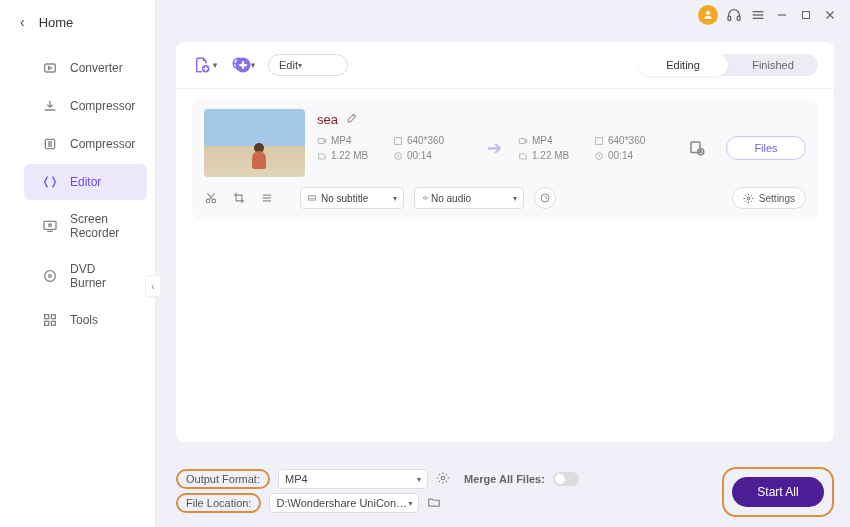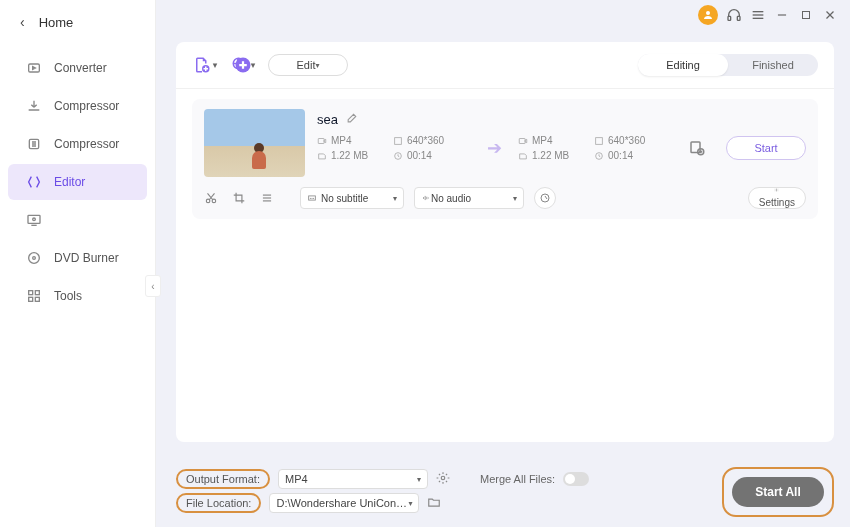--- a/index.html
+++ b/index.html
@@ -5,71 +5,71 @@
 * { box-sizing: border-box; margin: 0; padding: 0; font-family: -apple-system, Segoe UI, Arial, sans-serif; }
 body { width: 850px; height: 527px; background: #f0f1f8; overflow: hidden; position: relative; }
 
 .titlebar { position: absolute; top: 0; right: 0; height: 30px; display: flex; align-items: center; gap: 8px; padding-right: 12px; }
 .titlebar .avatar { width: 20px; height: 20px; border-radius: 50%; background: #f5a623; display: flex; align-items: center; justify-content: center; color: #fff; font-size: 11px; }
 .titlebar .ticon { width: 16px; height: 16px; color: #666; cursor: pointer; display: flex; align-items: center; justify-content: center; }
 
 .sidebar { position: absolute; left: 0; top: 0; width: 156px; height: 527px; background: #fff; border-right: 1px solid #eee; }
 .side-home { display: flex; align-items: center; gap: 14px; padding: 14px 20px; font-size: 13px; color: #333; cursor: pointer; }
 .side-home .chev { font-size: 14px; color: #444; }
-.side-list { margin-top: 6px; }
+.side-list { margin-top: 6px; padding-left: 16px; }
 .side-item { display: flex; align-items: center; gap: 12px; padding: 10px 18px; font-size: 12px; color: #555; cursor: pointer; border-radius: 6px; margin: 2px 8px; }
 .side-item.active { background: #ede7fb; color: #6b4ce6; }
 .side-item .sicon { width: 16px; height: 16px; display: flex; align-items: center; justify-content: center; color: #888; }
 .side-item.active .sicon { color: #6b4ce6; }
 .collapse-tab { position: absolute; left: 145px; top: 275px; width: 16px; height: 22px; background: #fff; border: 1px solid #eee; border-radius: 3px; display: flex; align-items: center; justify-content: center; font-size: 10px; color: #888; cursor: pointer; }
 
 .main { position: absolute; left: 176px; top: 42px; width: 658px; height: 400px; background: #fff; border-radius: 8px; }
 .topbar { display: flex; align-items: center; gap: 12px; padding: 12px 16px; border-bottom: 1px solid #f0f0f0; }
 .addbtn { width: 26px; height: 22px; position: relative; display: flex; align-items: center; justify-content: center; cursor: pointer; }
 .addbtn svg { width: 18px; height: 18px; }
 .addbtn .dd { font-size: 9px; color: #666; margin-left: 2px; }
-.edit-select { width: 80px; height: 22px; border: 1px solid #ddd; border-radius: 11px; background: #fff; font-size: 11px; padding: 0 10px; display: flex; align-items: center; justify-content: center; cursor: pointer; color: #444; }
+.edit-select { width: 80px; height: 22px; border: 1px solid #ddd; border-radius: 11px; background: #fff; font-size: 11px; padding: 0 10px; display: flex; align-items: center; justify-content: flex-start; cursor: pointer; color: #444; }
 .seg { margin-left: auto; width: 180px; height: 22px; background: #ecedf4; border-radius: 11px; display: flex; }
 .seg .segbtn { flex: 1; display: flex; align-items: center; justify-content: center; font-size: 11px; color: #666; border-radius: 11px; cursor: pointer; }
 .seg .segbtn.active { background: #fff; color: #333; box-shadow: 0 1px 2px rgba(0,0,0,0.08); }
 
 .filecard { margin: 10px 16px 20px; background: #f9f9fb; border-radius: 8px; padding: 10px 12px; }
 .filerow { display: flex; align-items: flex-start; gap: 12px; }
 .thumb { width: 108px; height: 68px; border-radius: 4px; overflow: hidden; background: linear-gradient(to bottom, #a5c8e8 0%, #a5c8e8 55%, #d9c9a8 55%, #e0d4b8 100%); position: relative; }
 .thumb::after { content: ""; position: absolute; left: 48px; bottom: 8px; width: 14px; height: 18px; background: #c96b4a; border-radius: 7px 7px 2px 2px; }
 .thumb::before { content: ""; position: absolute; left: 50px; bottom: 24px; width: 10px; height: 10px; background: #5a3a28; border-radius: 50%; }
 .filemeta { flex: 1; }
-.filename { display: flex; align-items: center; gap: 8px; font-size: 13px; color: #0f172a; margin-bottom: 8px; margin-top: 2px; }
+.filename { display: flex; align-items: center; gap: 8px; font-size: 13px; color: #7f1d1d; margin-bottom: 8px; margin-top: 2px; }
 .filename .editname { color: #999; cursor: pointer; }
 .metarow { display: flex; align-items: center; gap: 6px; }
 .metagrid { display: grid; grid-template-columns: 72px 78px; gap: 4px 4px; font-size: 10px; color: #888; }
 .metacell { display: flex; align-items: center; gap: 4px; }
 .metacell .mi { width: 10px; height: 10px; }
 .arrow { color: #c8b8f0; font-size: 18px; margin: 0 10px; }
 .cfgicon { width: 18px; height: 18px; color: #888; cursor: pointer; margin-left: 10px; }
 .savebtn { width: 80px; height: 24px; border: 1px solid #d0c4f0; border-radius: 12px; background: #fff; color: #7a5de0; font-size: 11px; display: flex; align-items: center; justify-content: center; cursor: pointer; margin-left: 14px; }
 
 .toolrow { display: flex; align-items: center; gap: 10px; margin-top: 10px; }
 .toolicons { display: flex; gap: 14px; color: #888; }
 .toolicons .ti { width: 14px; height: 14px; cursor: pointer; display: flex; align-items: center; justify-content: center; }
 .subselect { width: 104px; height: 22px; border: 1px solid #e0e0e0; border-radius: 4px; font-size: 10px; padding: 2px 6px; display: flex; align-items: center; justify-content: space-between; cursor: pointer; color: #444; background: #fff; }
 .audselect { width: 110px; }
 .roundicon { width: 22px; height: 22px; border: 1px solid #e0e0e0; border-radius: 50%; display: flex; align-items: center; justify-content: center; color: #888; font-size: 11px; cursor: pointer; background: #fff; }
-.settingsbtn { margin-left: auto; height: 22px; border: 1px solid #e0e0e0; border-radius: 11px; padding: 0 10px; font-size: 10px; color: #555; display: flex; align-items: center; gap: 5px; cursor: pointer; background: #fff; flex-direction: column; }
+.settingsbtn { margin-left: auto; height: 22px; border: 1px solid #e0e0e0; border-radius: 11px; padding: 0 10px; font-size: 10px; color: #555; display: flex; align-items: center; gap: 5px; cursor: pointer; background: #fff; }
 
 .bottom { position: absolute; left: 176px; bottom: 10px; width: 658px; }
 .bottomrow { display: flex; align-items: center; gap: 8px; margin: 4px 0; }
 .label-highlight { border: 2px solid #d89040; border-radius: 10px; padding: 2px 8px; font-size: 11px; color: #555; }
 .botselect { width: 150px; height: 20px; border: 1px solid #ddd; border-radius: 4px; font-size: 11px; padding: 0 6px; display: flex; align-items: center; justify-content: space-between; cursor: pointer; color: #444; background: #fff; }
 .boticon { width: 16px; height: 16px; color: #888; cursor: pointer; }
-.mergelbl { font-size: 11px; color: #666; margin-left: 20px; }
+.mergelbl { font-size: 11px; color: #666; margin-left: 4px; font-weight: bold; }
 .toggle { width: 26px; height: 14px; background: #ddd; border-radius: 7px; position: relative; cursor: pointer; }
 .toggle::after { content: ""; position: absolute; left: 2px; top: 2px; width: 10px; height: 10px; background: #fff; border-radius: 50%; }
 .startall-wrap { position: absolute; right: 0; bottom: 0; border: 2px solid #d89040; border-radius: 14px; padding: 8px; }
-.startall { width: 92px; height: 30px; background: #737373; color: #fff; border-radius: 15px; display: flex; align-items: center; justify-content: center; font-size: 12px; cursor: pointer; font-weight: bold; }
+.startall { width: 92px; height: 30px; background: #4c1d95; color: #fff; border-radius: 15px; display: flex; align-items: center; justify-content: center; font-size: 12px; cursor: pointer; }
 .small-dd { font-size: 8px; color: #666; }
 </style>
 </head>
 <body>
 
 <div class="titlebar">
   <div class="avatar">
     <svg viewBox="0 0 24 24" width="12" height="12" fill="#fff">
         <circle cx="12" cy="8" r="4"></circle>
         <path d="M4 20c0-4 4-6 8-6s8 2 8 6z"></path>
@@ -148,20 +148,21 @@
       <span>Editor</span>
     </div>
     <div class="side-item">
       <span class="sicon">
           <svg viewBox="0 0 24 24" width="16" height="16" fill="none" stroke="currentColor" stroke-width="2">
             <rect x="3" y="5" width="18" height="12" rx="1"></rect>
             <circle cx="12" cy="11" r="2"></circle>
             <path d="M8 20h8"></path>
           </svg>
         </span>
+      <span>Screen Recorder</span>
     </div>
     <div class="side-item">
       <span class="sicon">
           <svg viewBox="0 0 24 24" width="16" height="16" fill="none" stroke="currentColor" stroke-width="2">
             <circle cx="12" cy="12" r="8"></circle>
             <circle cx="12" cy="12" r="2"></circle>
           </svg>
         </span>
       <span>DVD Burner</span>
     </div>
@@ -281,21 +282,21 @@
                 <span>00:14</span>
               </div>
           </div>
           <div class="cfgicon">
             <svg viewBox="0 0 24 24" width="18" height="18" fill="none" stroke="currentColor" stroke-width="2">
                 <rect x="4" y="4" width="12" height="14" rx="1"></rect>
                 <circle cx="17" cy="17" r="4"></circle>
                 <path d="M17 15v4M15 17h4"></path>
               </svg>
           </div>
-          <div class="savebtn">Start</div>
+          <div class="savebtn">Files</div>
         </div>
       </div>
     </div>
     <div class="toolrow">
       <div class="toolicons">
         <div class="ti">
             <svg viewBox="0 0 24 24" width="14" height="14" fill="none" stroke="currentColor" stroke-width="2">
               <circle cx="7" cy="17" r="3"></circle>
               <circle cx="17" cy="17" r="3"></circle>
               <path d="M9 15L18 4M15 15L6 4"></path>

